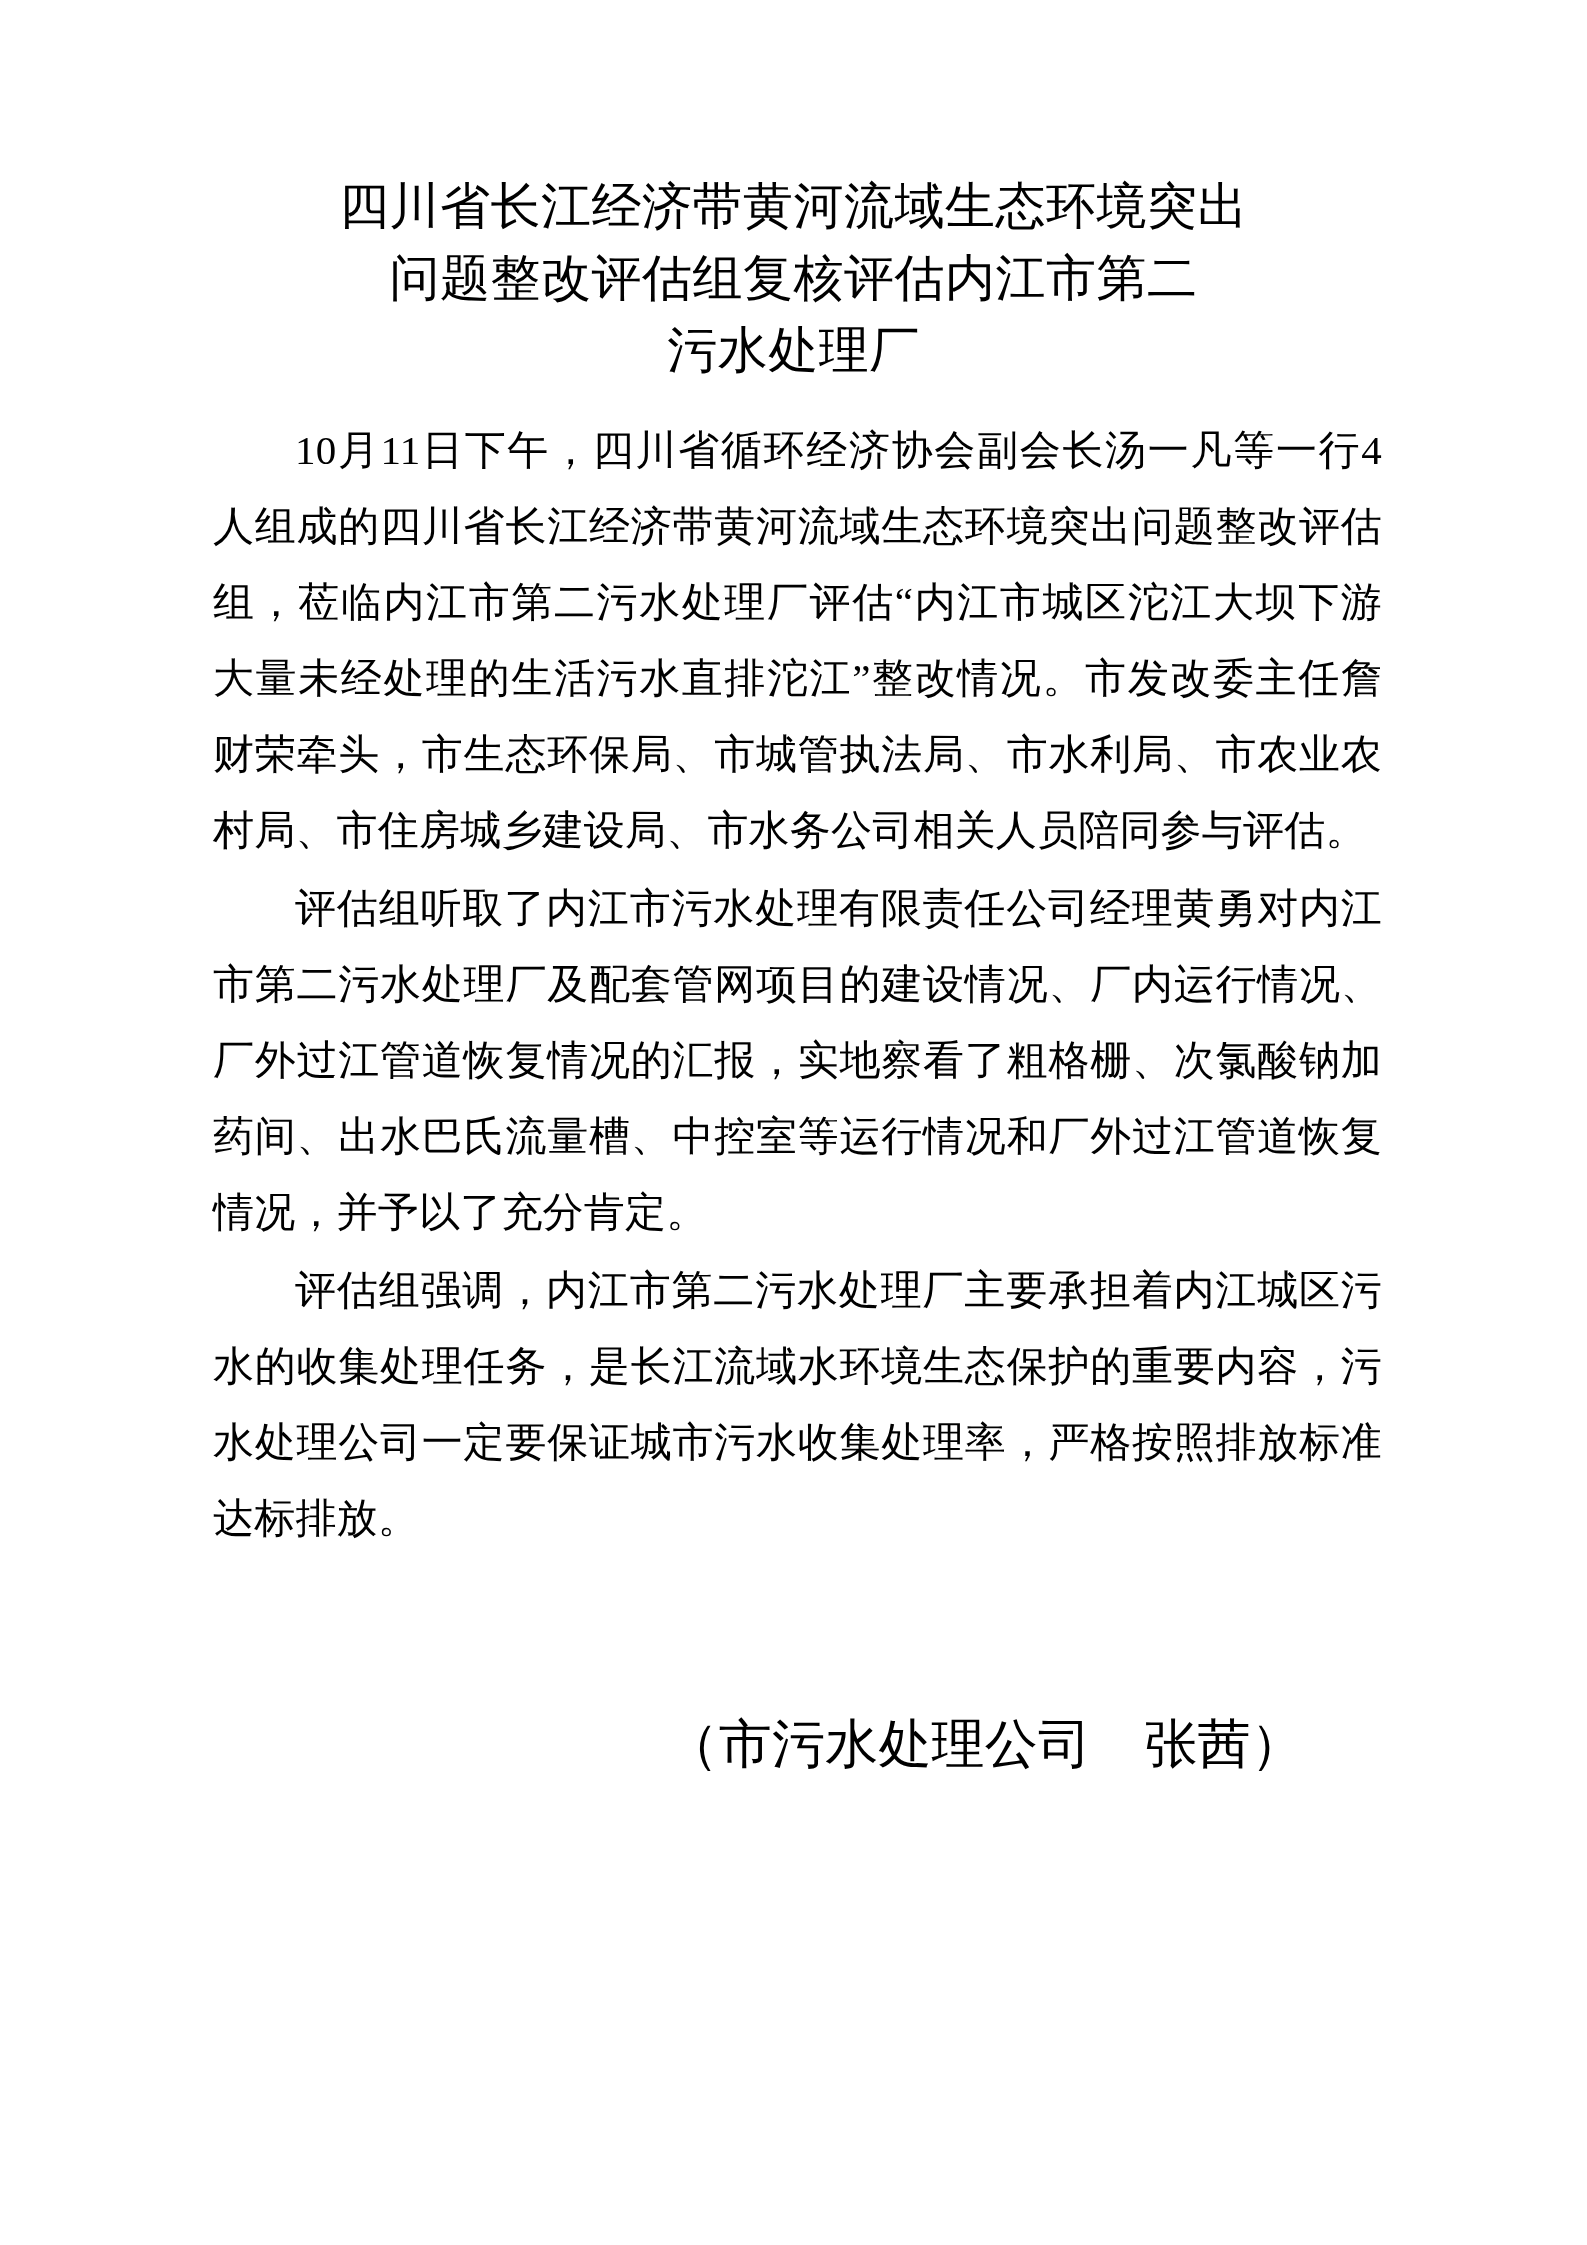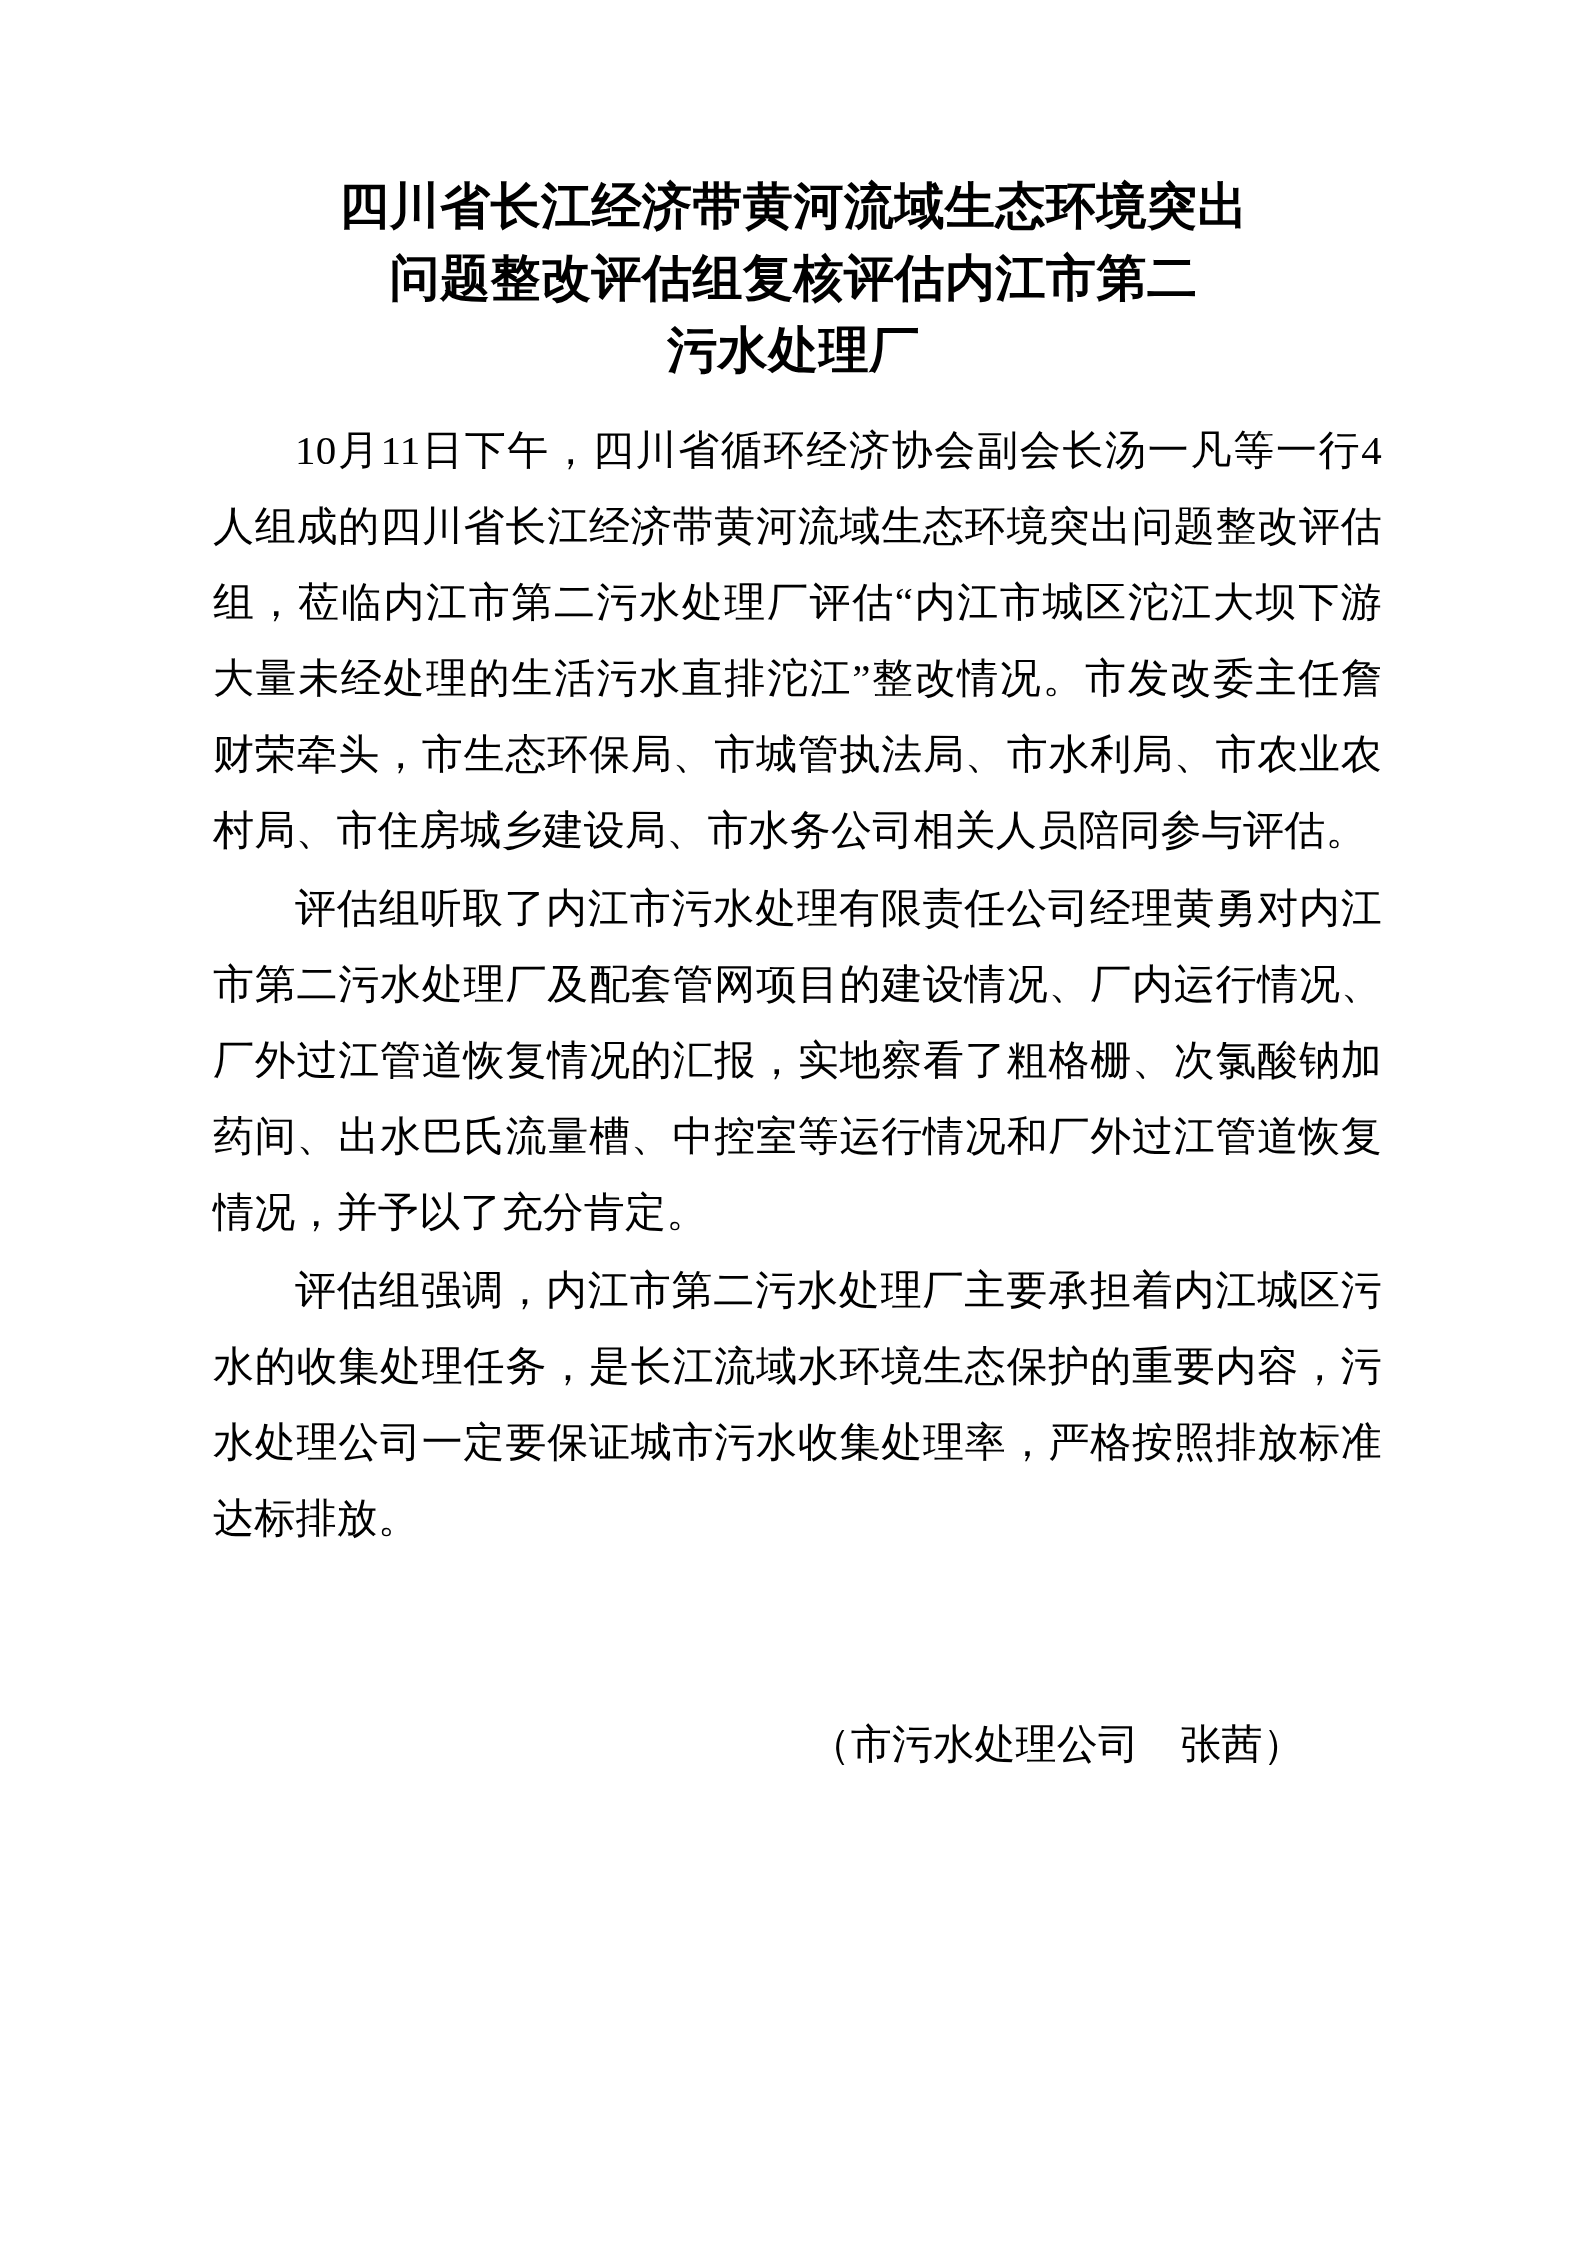--- a/index.html
+++ b/index.html
@@ -16,21 +16,21 @@
   }
   .page {
     width: 1587px;
     height: 2245px;
     box-sizing: border-box;
     padding: 170px 205px 120px 205px;
     position: relative;
   }
   .doc-title {
     font-family: "Liberation Serif", "DejaVu Serif", serif;
-    font-weight: bold;
+    font-weight: normal;
     font-size: 50px;
     line-height: 72px;
     text-align: center;
     letter-spacing: 0.5px;
     margin: 0 0 4px 0;
     white-space: pre-line;
   }
   .body-copy {
     margin-top: 26px;
   }
@@ -42,21 +42,21 @@
     text-indent: 82px;
     margin: 0 0 2px 8px;
     letter-spacing: 0.2px;
   }
   .signature-block {
     margin-top: 150px;
     text-align: right;
     padding-right: 78px;
   }
   .signature {
-    font-size: 41px;
+    font-size: 53px;
     line-height: 76px;
     letter-spacing: 0.2px;
     display: inline-block;
   }
 </style>
 </head>
 <body>
 
 <div class="page">
 

